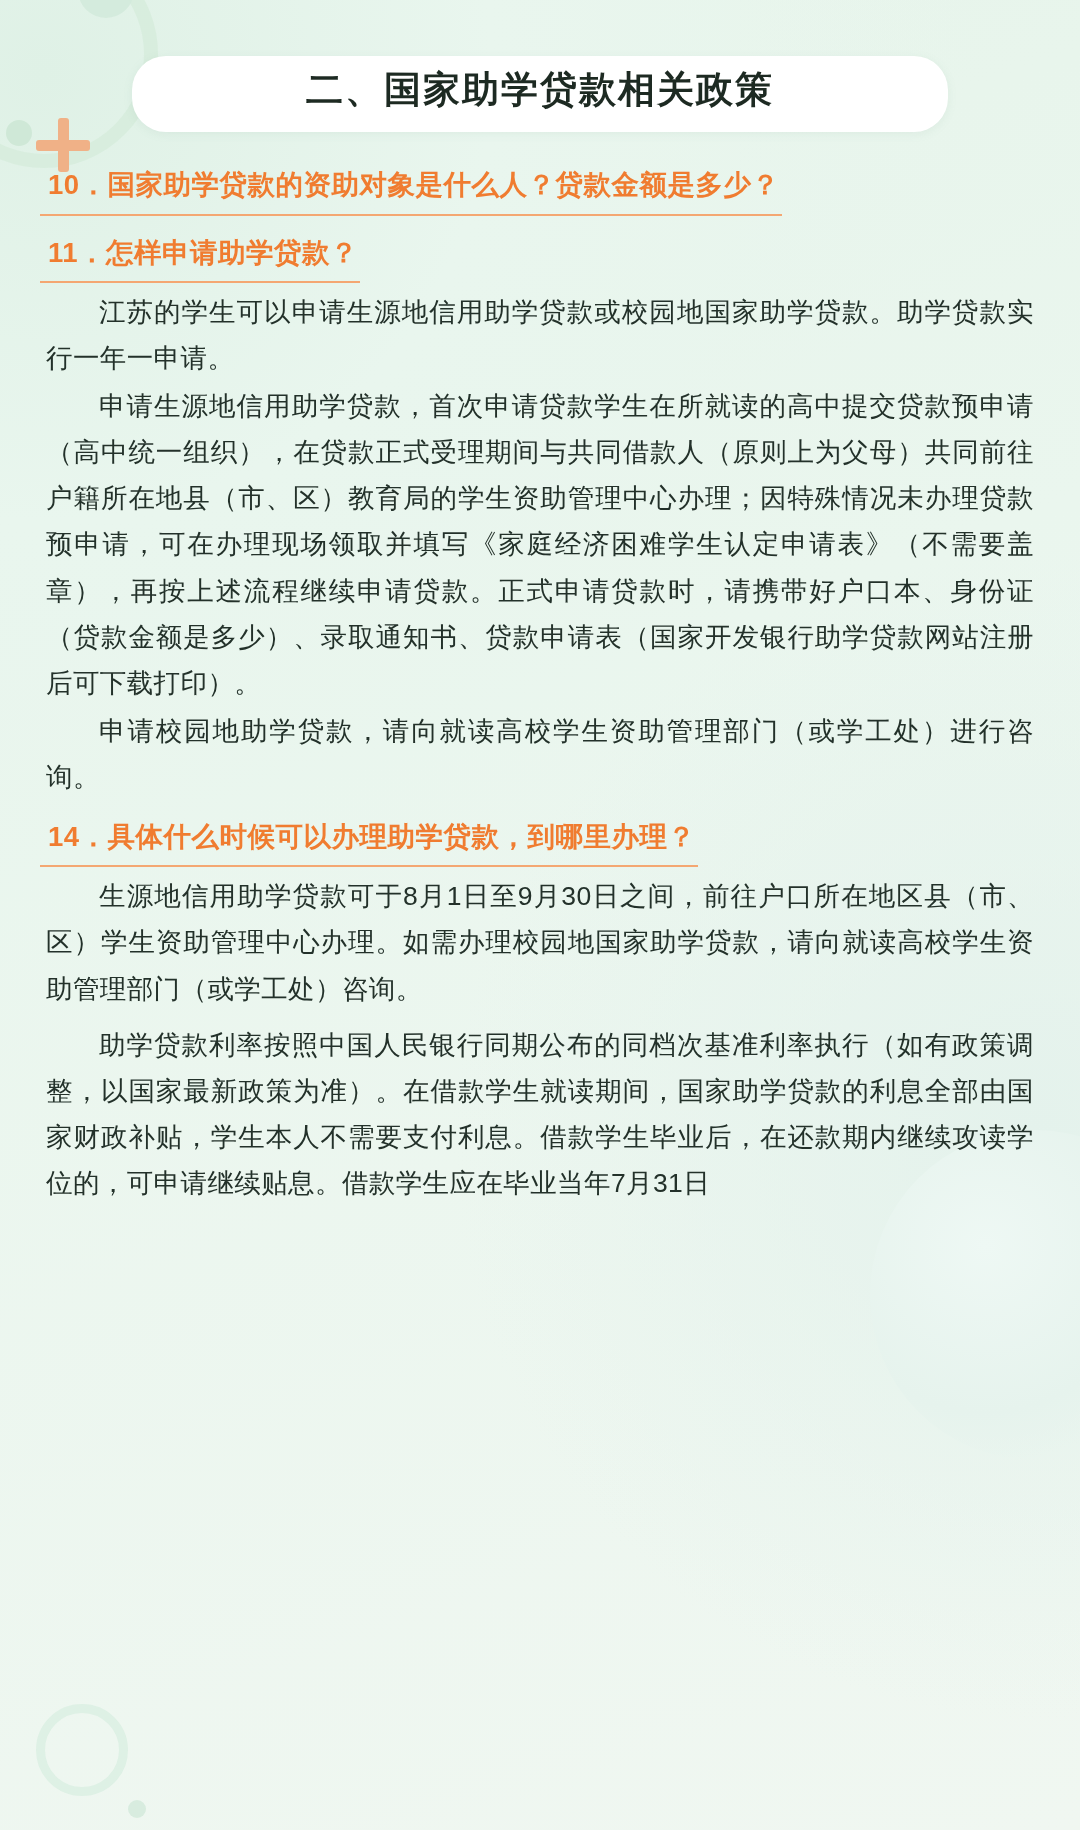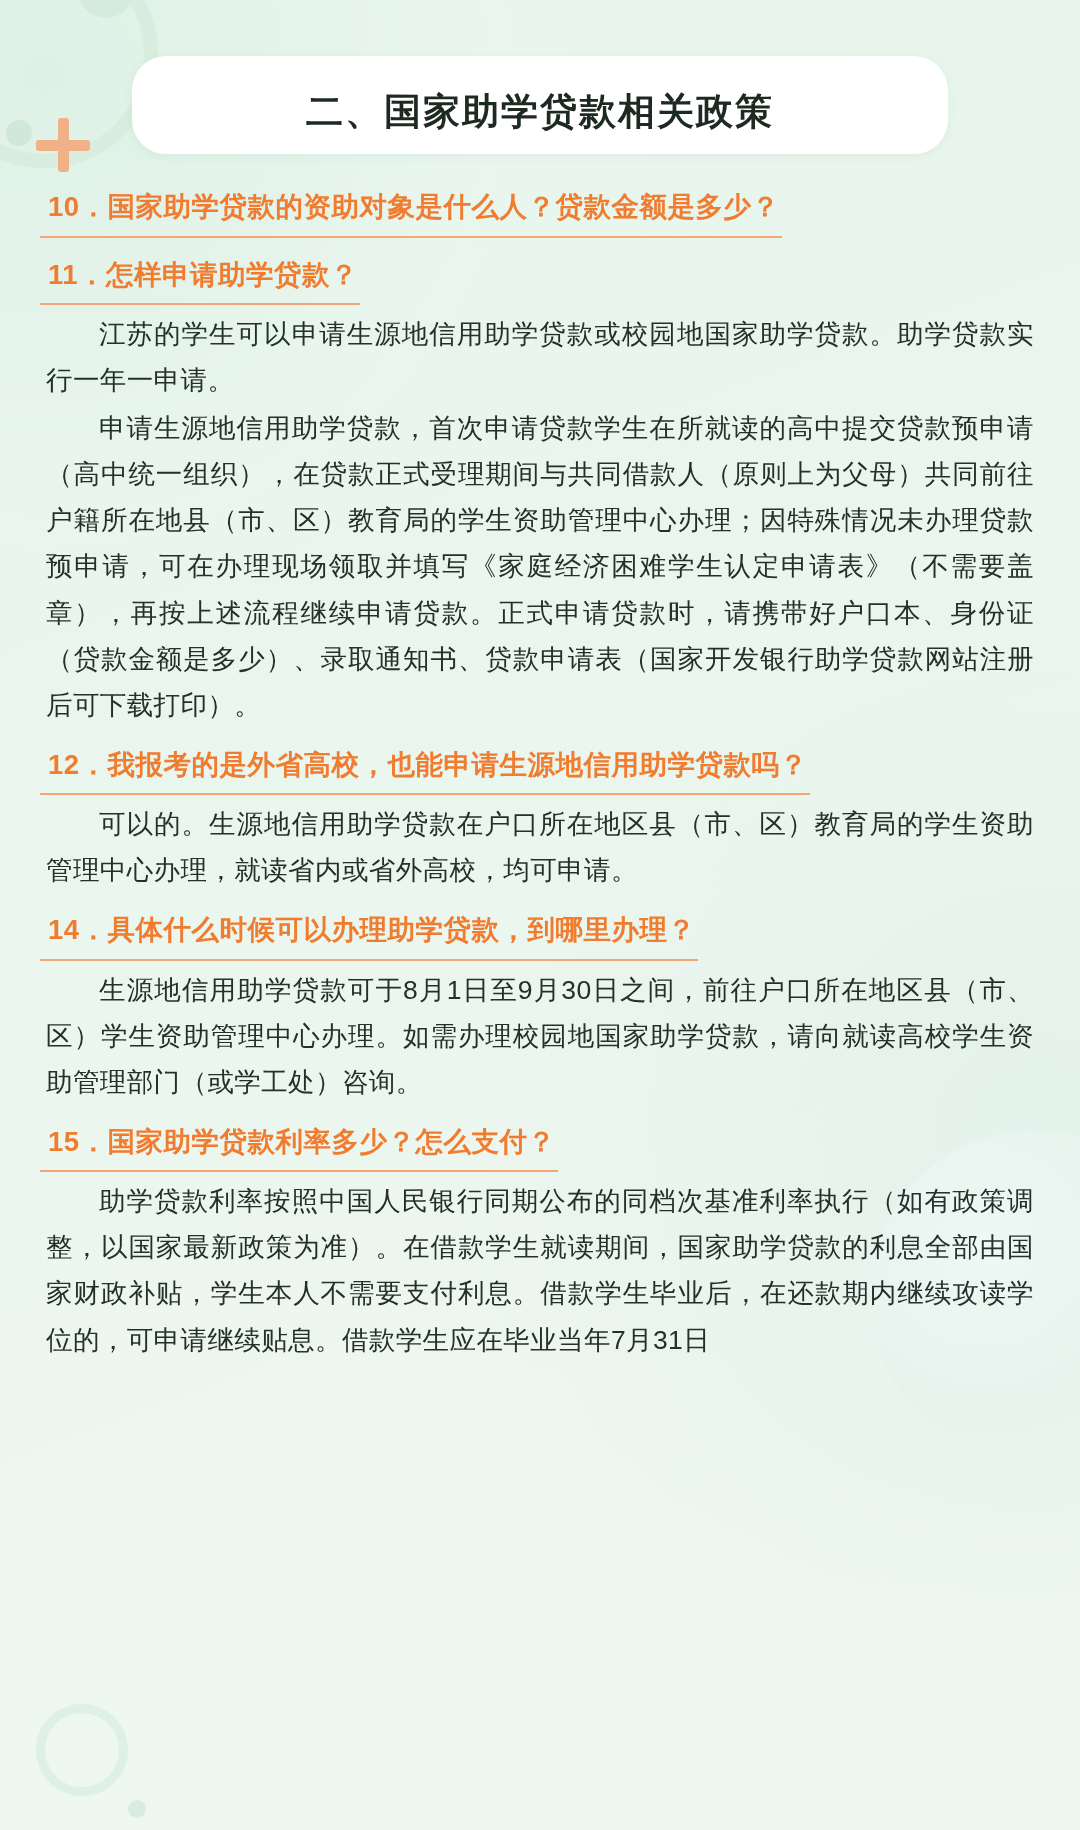--- a/index.html
+++ b/index.html
@@ -96,21 +96,21 @@
   
   .title-wrap {
     padding-top: 56px;
     display: flex;
     justify-content: center;
   }
   .title-pill {
     background: #ffffff;
     border-radius: 34px;
     min-width: 700px;
-    padding: 34px 58px 20px;
+    padding: 12px 58px 20px;
     text-align: center;
     box-shadow: 0 2px 10px rgba(120,160,135,0.10);
   }
   .title-pill .title-text {
     font-size: 37px;
     font-weight: bold;
     color: #1d2a22;
     letter-spacing: 2px;
     line-height: 1.2;
     white-space: nowrap;
@@ -172,41 +172,35 @@
 
     <div class="qa-block">
       <div class="question">10．国家助学贷款的资助对象是什么人？贷款金额是多少？</div>
     </div>
 
     <div class="qa-block">
       <div class="question">11．怎样申请助学贷款？</div>
       <div class="answer">
         <p>江苏的学生可以申请生源地信用助学贷款或校园地国家助学贷款。助学贷款实行一年一申请。</p>
         <p>申请生源地信用助学贷款，首次申请贷款学生在所就读的高中提交贷款预申请（高中统一组织），在贷款正式受理期间与共同借款人（原则上为父母）共同前往户籍所在地县（市、区）教育局的学生资助管理中心办理；因特殊情况未办理贷款预申请，可在办理现场领取并填写《家庭经济困难学生认定申请表》（不需要盖章），再按上述流程继续申请贷款。正式申请贷款时，请携带好户口本、身份证（贷款金额是多少）、录取通知书、贷款申请表（国家开发银行助学贷款网站注册后可下载打印）。</p>
+        <p>申请校园地助学贷款，请向就读高校学生资助管理部门（或学工处）进行咨询。</p>
       </div>
     </div>
 
-    <div class="qa-block">
-      <div class="question">12．我报考的是外省高校，也能申请生源地信用助学贷款吗？</div>
-      <div class="answer">
-        <p>可以的。生源地信用助学贷款在户口所在地区县（市、区）教育局的学生资助管理中心办理，就读省内或省外高校，均可申请。</p>
-      </div>
-    </div>
 
     <div class="qa-block">
     </div>
 
     <div class="qa-block">
       <div class="question">14．具体什么时候可以办理助学贷款，到哪里办理？</div>
       <div class="answer">
         <p>生源地信用助学贷款可于8月1日至9月30日之间，前往户口所在地区县（市、区）学生资助管理中心办理。如需办理校园地国家助学贷款，请向就读高校学生资助管理部门（或学工处）咨询。</p>
       </div>
     </div>
 
     <div class="qa-block">
-      <div class="question">15．国家助学贷款利率多少？怎么支付？</div>
       <div class="answer">
         <p>助学贷款利率按照中国人民银行同期公布的同档次基准利率执行（如有政策调整，以国家最新政策为准）。在借款学生就读期间，国家助学贷款的利息全部由国家财政补贴，学生本人不需要支付利息。借款学生毕业后，在还款期内继续攻读学位的，可申请继续贴息。借款学生应在毕业当年7月31日</p>
       </div>
     </div>
 
   </div>
 </div>
 
 </body></html>

